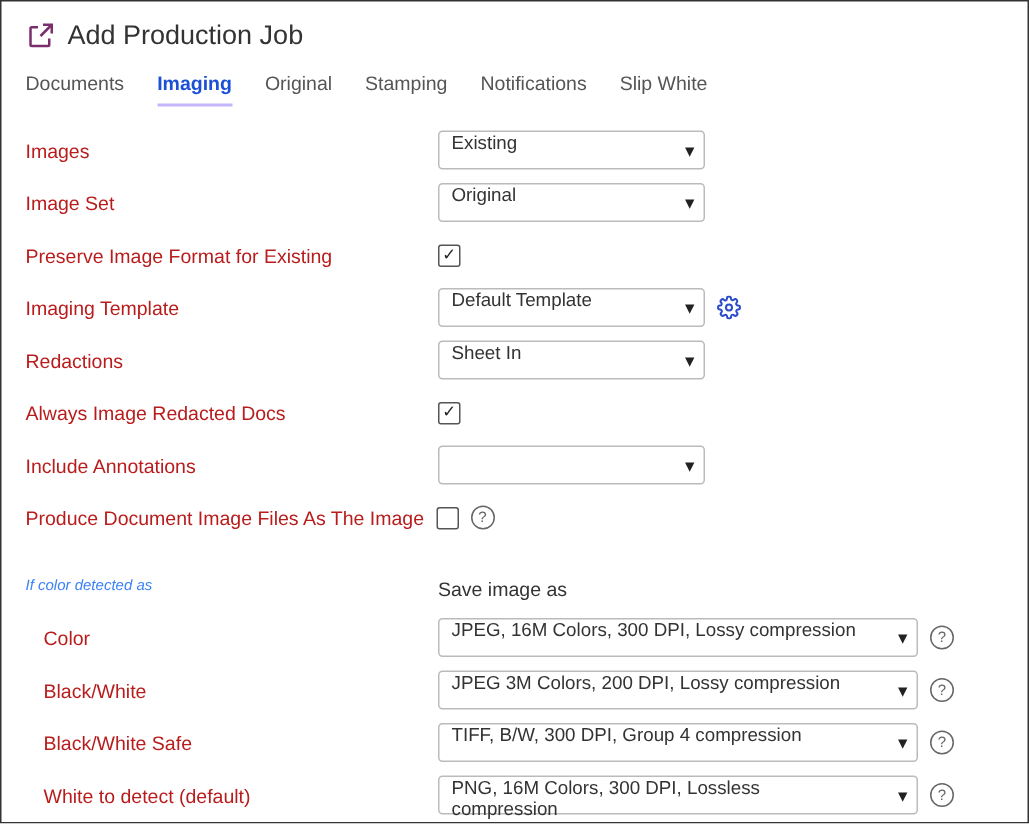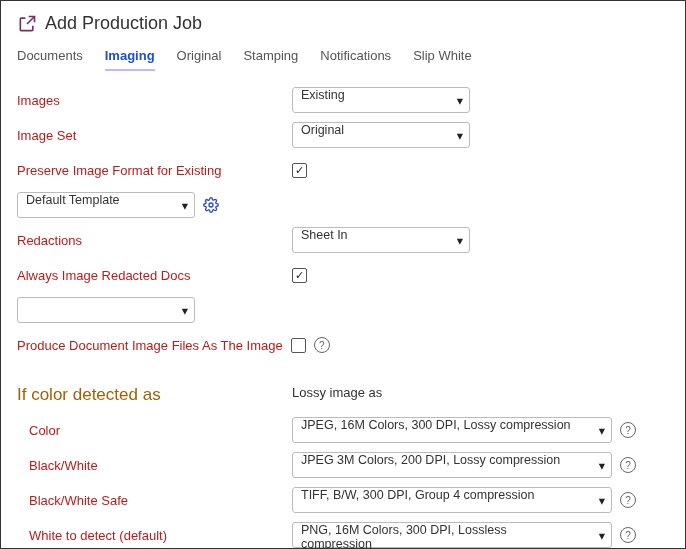--- a/index.html
+++ b/index.html
@@ -136,22 +136,23 @@
   }
   .section-gap {
     height: 18px;
   }
   .col-headers {
     display: flex;
     margin-bottom: 12px;
   }
   .col-header-left {
     width: 275px;
-    font-size: 17px;
-    color: #a16207;
+    font-size: 10px;
+    color: #3b82f6;
+    font-style: italic;
   }
   .col-header-right {
     font-size: 13px;
     color: #333;
   }
 </style>
 </head>
 <body>
 
 <div class="window">
@@ -199,20 +200,21 @@
   <div class="form-row">
     <div class="form-label">Preserve Image Format for Existing</div>
     <div class="form-control-wrap">
       <div class="checkbox">
         <span class="checkmark">✓</span>
       </div>
     </div>
   </div>
 
   <div class="form-row">
+    <div class="form-label">Imaging Template</div>
     <div class="form-control-wrap">
       <div class="select w-med">
         <span>Default Template</span>
         <span class="select-caret">▾</span>
       </div>
       <div class="gear-icon">
         <svg width="16" height="16" viewBox="0 0 24 24" fill="none" stroke="currentColor" stroke-width="2">
           <circle cx="12" cy="12" r="3"></circle>
           <path d="M19.4 15a1.65 1.65 0 00.33 1.82l.06.06a2 2 0 01-2.83 2.83l-.06-.06a1.65 1.65 0 00-1.82-.33 1.65 1.65 0 00-1 1.51V21a2 2 0 01-4 0v-.09a1.65 1.65 0 00-1-1.51 1.65 1.65 0 00-1.82.33l-.06.06a2 2 0 01-2.83-2.83l.06-.06a1.65 1.65 0 00.33-1.82 1.65 1.65 0 00-1.51-1H3a2 2 0 010-4h.09a1.65 1.65 0 001.51-1 1.65 1.65 0 00-.33-1.82l-.06-.06a2 2 0 012.83-2.83l.06.06a1.65 1.65 0 001.82.33h0a1.65 1.65 0 001-1.51V3a2 2 0 014 0v.09a1.65 1.65 0 001 1.51 1.65 1.65 0 001.82-.33l.06-.06a2 2 0 012.83 2.83l-.06.06a1.65 1.65 0 00-.33 1.82v0a1.65 1.65 0 001.51 1H21a2 2 0 010 4h-.09a1.65 1.65 0 00-1.51 1z"></path>
         </svg>
@@ -233,41 +235,42 @@
   <div class="form-row">
     <div class="form-label">Always Image Redacted Docs</div>
     <div class="form-control-wrap">
       <div class="checkbox">
         <span class="checkmark">✓</span>
       </div>
     </div>
   </div>
 
   <div class="form-row">
+    <div class="form-label">Include Annotations</div>
     <div class="form-control-wrap">
       <div class="select w-med">
         <span></span>
         <span class="select-caret">▾</span>
       </div>
     </div>
   </div>
 
   <div class="form-row">
     <div class="form-label" style="width:auto; margin-right:8px;">Produce Document Image Files As The Image</div>
     <div class="form-control-wrap">
       <div class="checkbox"></div>
       <div class="help-icon">?</div>
     </div>
   </div>
 
   <div class="section-gap"></div>
 
   <div class="col-headers">
     <div class="col-header-left">If color detected as</div>
-    <div class="col-header-right">Lossy image as</div>
+    <div class="col-header-right">Save image as</div>
   </div>
 
   <div class="form-row">
     <div class="form-label indent">Color</div>
     <div class="form-control-wrap">
       <div class="select w-wide">
         <span>JPEG, 16M Colors, 300 DPI, Lossy compression</span>
         <span class="select-caret">▾</span>
       </div>
       <div class="help-icon">?</div>

